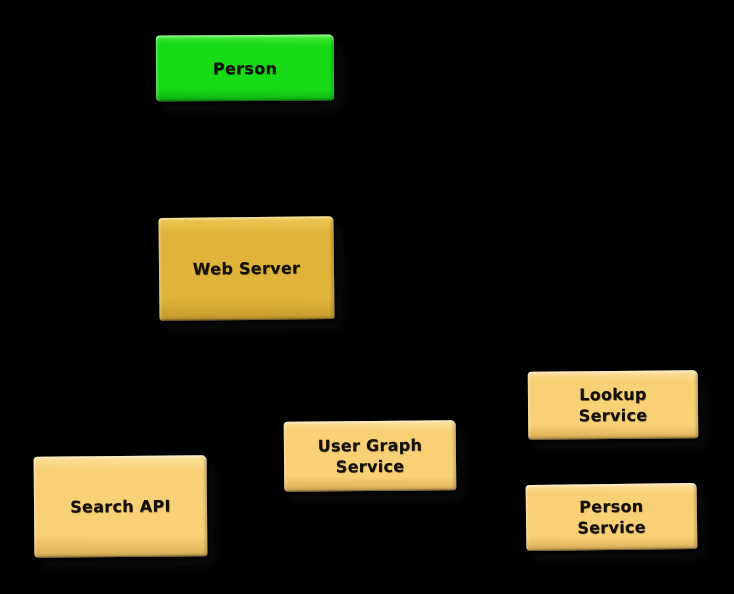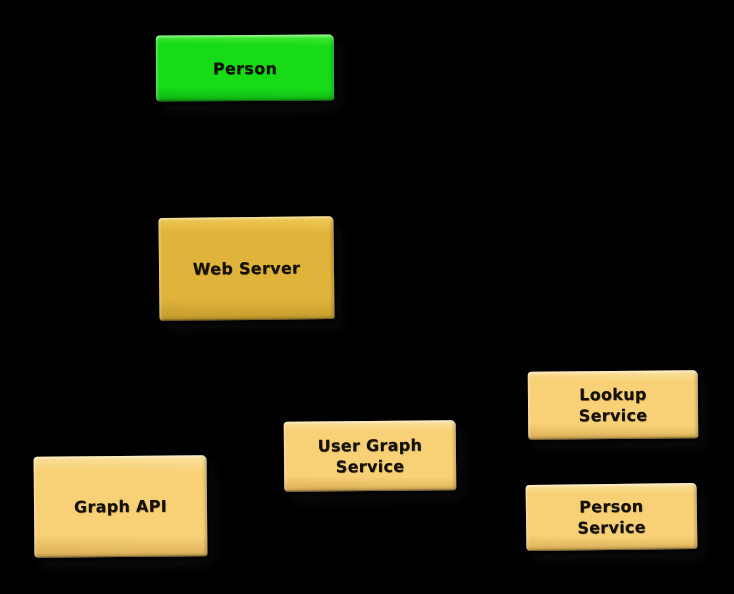--- a/index.html
+++ b/index.html
@@ -64,21 +64,21 @@
 
   <div class="node n-client" style="left: 156px; top: 35px; width: 178px; height: 66px; --base: #17DB17; --hi: #4FEC3E; --lo: #0FB512;">
     <span class="node-label">Person</span>
   </div>
 
   <div class="node n-web-server" style="left: 159px; top: 217px; width: 175px; height: 103px; --base: #E0B43A; --hi: #EFCB58; --lo: #C2992C;">
     <span class="node-label">Web Server</span>
   </div>
 
   <div class="node n-search-api" style="left: 34px; top: 456px; width: 173px; height: 101px; --base: #F8D076; --hi: #FBE29E; --lo: #D9AD55;">
-    <span class="node-label">Graph API</span>
+    <span class="node-label">Search API</span>
   </div>
 
   <div class="node n-user-graph" style="left: 284px; top: 421px; width: 172px; height: 70px; --base: #F8D076; --hi: #FBE29E; --lo: #D9AD55;">
     <span class="node-label">User Graph
 Service</span>
   </div>
 
   <div class="node n-lookup" style="left: 528px; top: 371px; width: 170px; height: 68px; --base: #F8D076; --hi: #FBE29E; --lo: #D9AD55;">
     <span class="node-label">Lookup
 Service</span>

